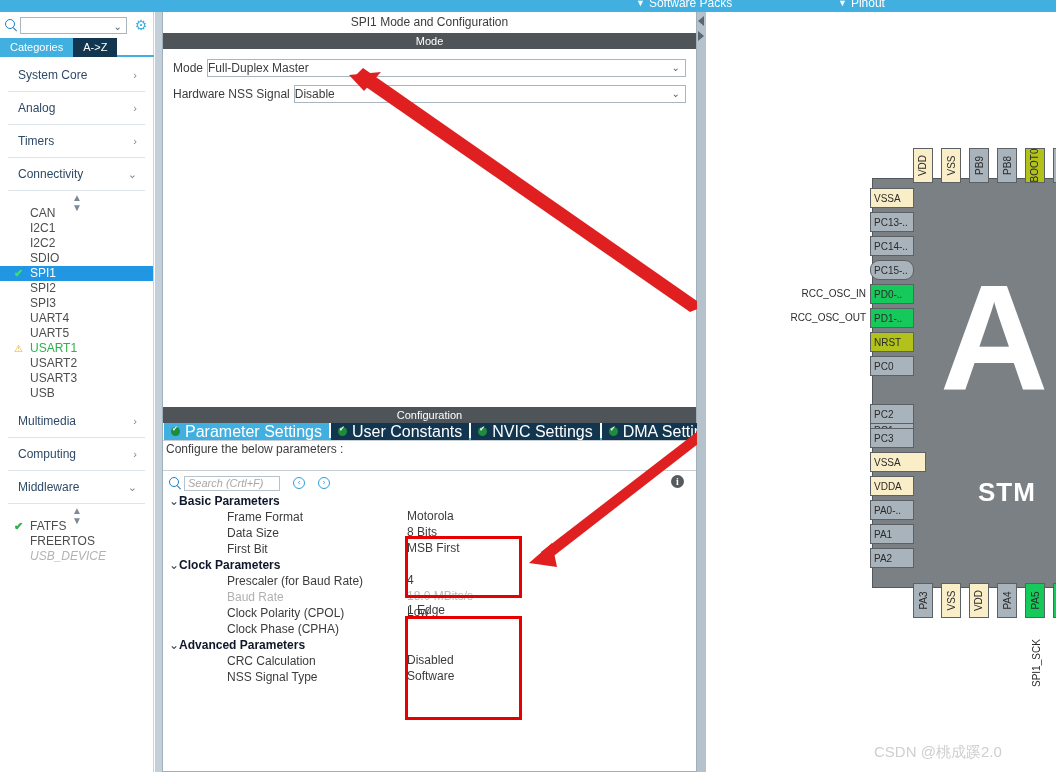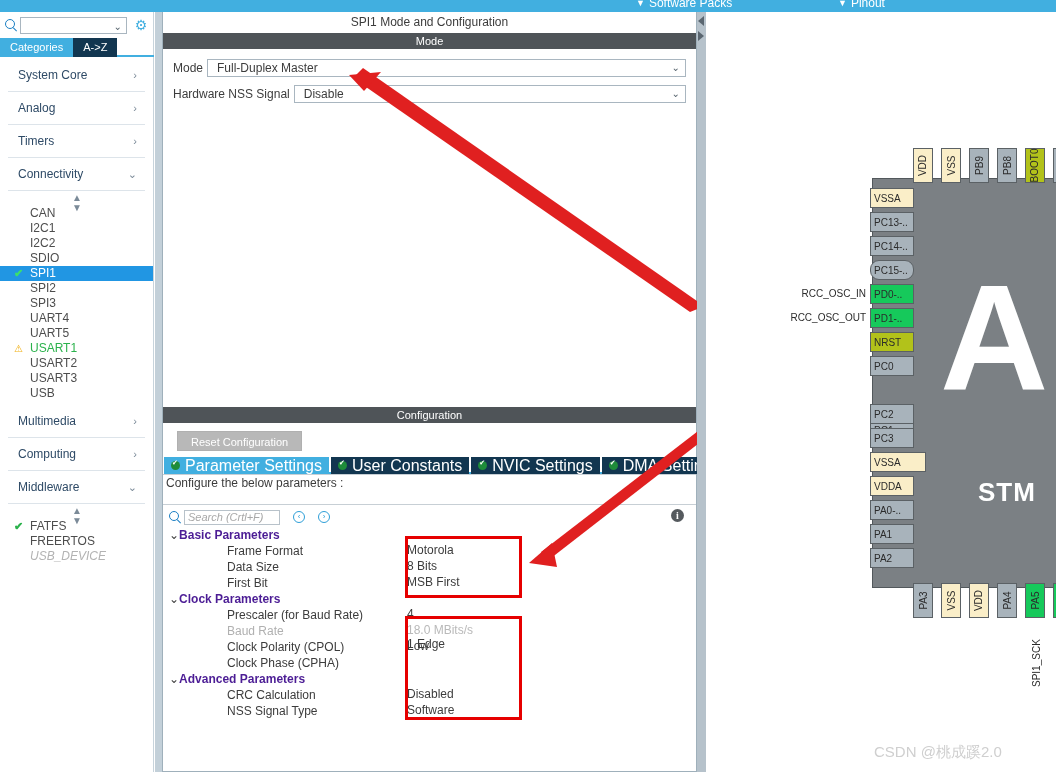--- a/index.html
+++ b/index.html
@@ -116,21 +116,21 @@
     background: #4f5458; color: #ffffff; font-size: 11px;
   }
   .mode-body { padding: 10px 10px 0 10px; }
   .field-row { display: flex; align-items: center; margin-bottom: 8px; }
   .field-label {
     font-size: 12px; color: #3c3c3c; white-space: nowrap; margin-right: 4px;
   }
   .field-select {
     flex: 1 1 auto; height: 18px; border: 1px solid #a9b6c0;
     background: #ffffff; position: relative; display: flex; align-items: center;
-    padding-left: 9px; font-size: 12px; color: #3c3c3c;
+    padding-left: 0; font-size: 12px; color: #3c3c3c;
   }
   .field-select .chev {
     position: absolute; right: 5px; top: 2px; font-size: 10px; color: #55626c;
   }
   .mode-blank { height: 296px; background: #ffffff; }
 
   
   .cfg-body { background: #ffffff; }
   .reset-row { padding: 8px 0 6px 14px; }
   .reset-btn {
@@ -176,21 +176,21 @@
     text-align: center; flex: 0 0 12px;
   }
   .info-ic {
     position: absolute; right: 12px; top: 4px;
     width: 13px; height: 13px; border-radius: 50%; background: #555a5e;
     color: #ffffff; font-size: 10px; font-weight: bold; line-height: 13px;
     text-align: center; font-family: "Liberation Serif", serif;
   }
   .ptable { padding-left: 6px; }
   .prow { height: 16px; display: flex; align-items: center; font-size: 12px; }
-  .pgroup { color: #4c1d95; font-weight: bold; }
+  .pgroup { color: #0f172a; font-weight: bold; }
   .pname { padding-left: 58px; color: #3c3c3c; }
   .pname.dim { color: #b0b0b0; }
   .pval {
     position: absolute; left: 426px; color: #3c3c3c; font-size: 12px;
   }
   .pval.dim { color: #b9b9b9; }
   .prow-wrap { position: relative; }
 
   
   .redbox { position: absolute; border: 3px solid #e60000; }
@@ -360,23 +360,20 @@
           <span class="chev">⌄</span>
         </div>
       </div>
     </div>
 
     <div class="mode-blank"></div>
 
     <div class="band">Configuration</div>
 
     <div class="cfg-body">
-      <div class="reset-row">
-        <span class="reset-btn">Reset Configuration</span>
-      </div>
 
       <div class="tabstrip" id="cfg-tabs">
           <div class="tab active">
             <span class="dot"></span>
             <span>Parameter Settings</span>
           </div>
           <div class="tab">
             <span class="dot"></span>
             <span>User Constants</span>
           </div>

